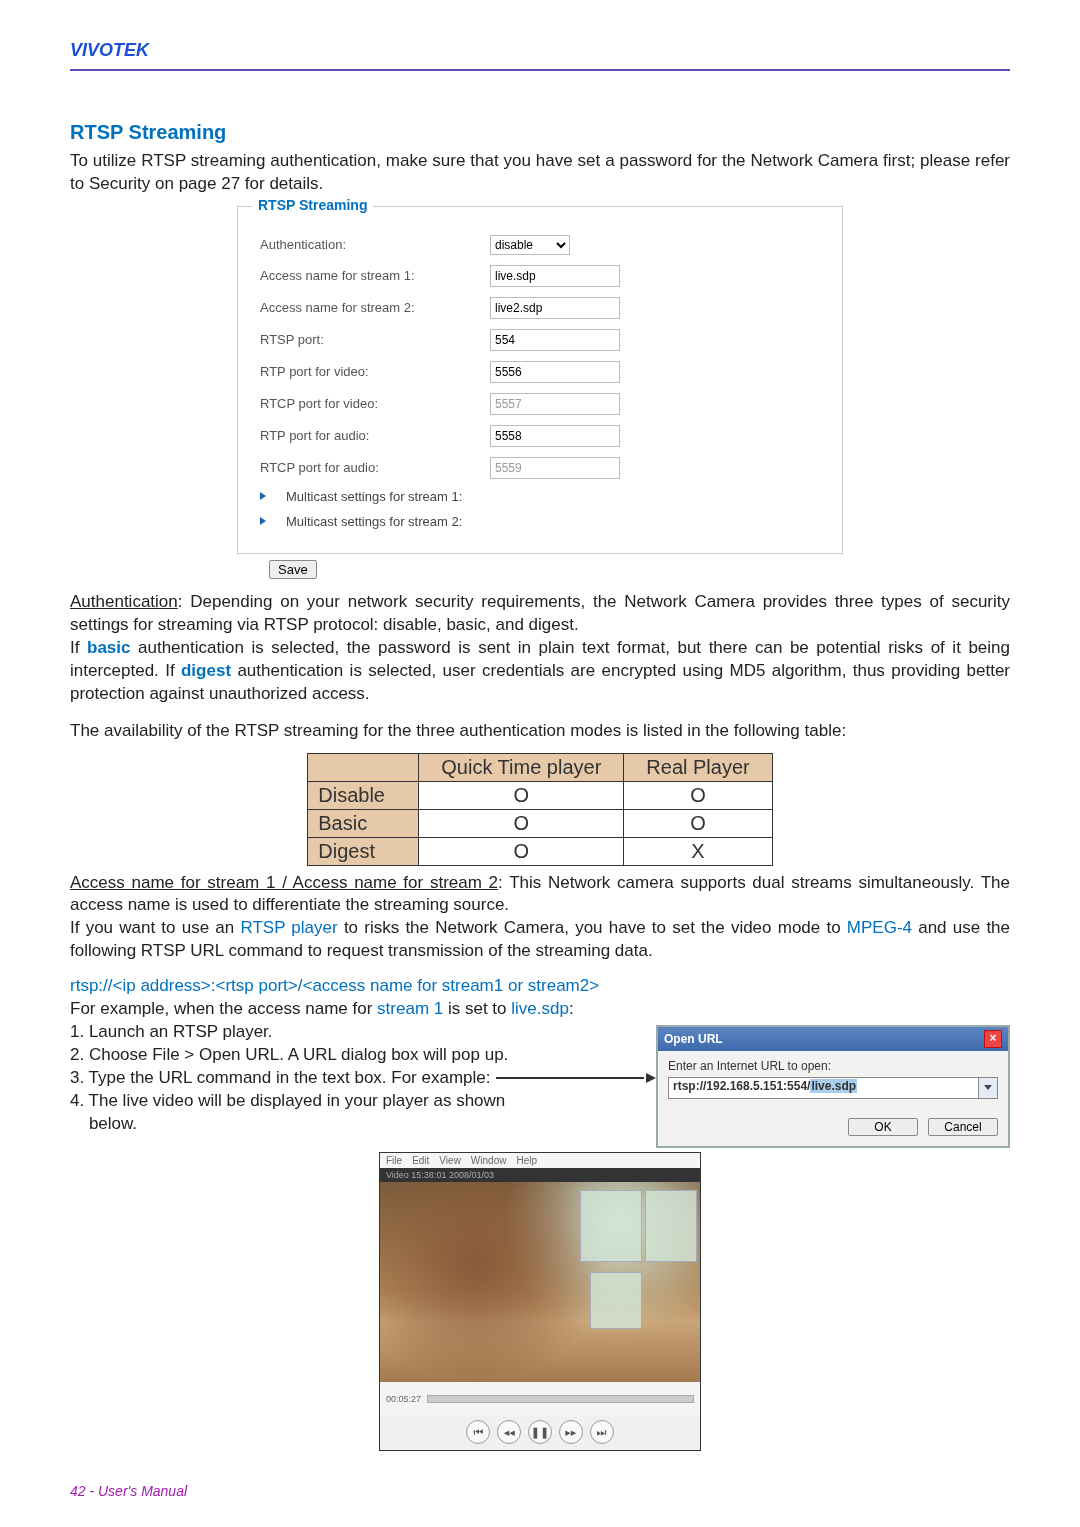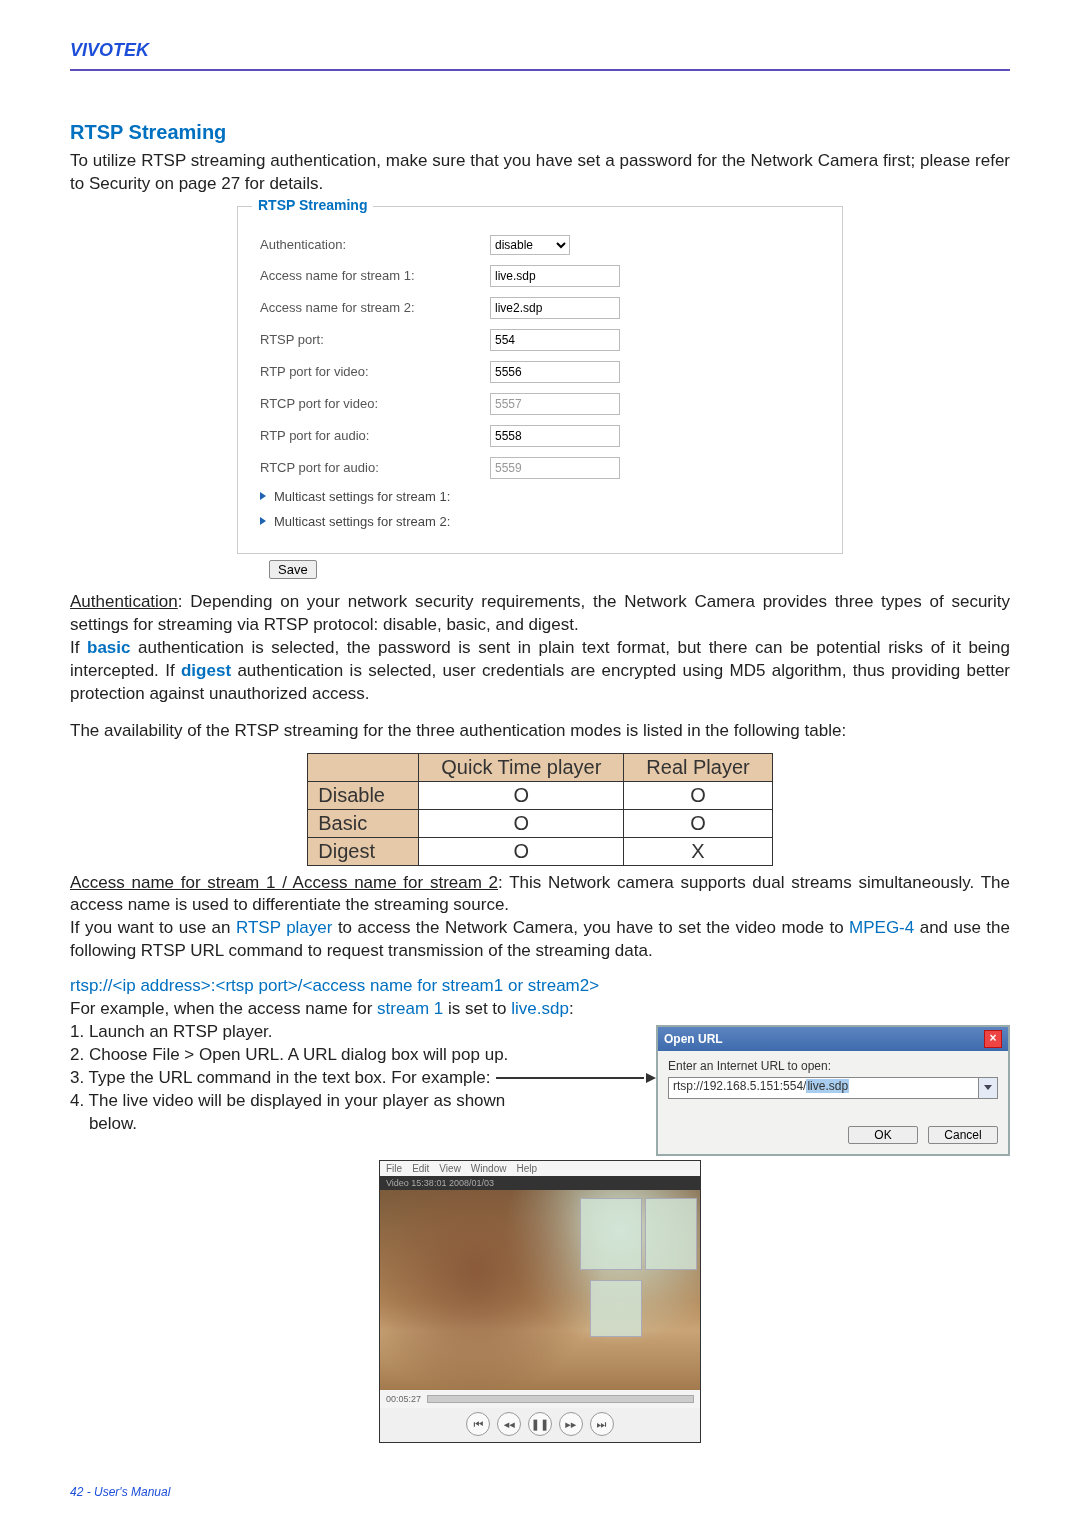--- a/index.html
+++ b/index.html
@@ -88,21 +88,21 @@
   .cfg-select {
     width: 80px;
     height: 20px;
     border: 1px solid #bbb;
     font-size: 12px;
     background: #fff;
   }
   .expander {
     display: flex;
     align-items: center;
-    gap: 8px;
+    gap: 20px;
     margin: 10px 0;
     font-size: 13px;
     color: #444;
   }
   .expander .chev {
     width: 0; height: 0;
     border-left: 6px solid #1e63b0;
     border-top: 4px solid transparent;
     border-bottom: 4px solid transparent;
   }
@@ -192,21 +192,22 @@
     line-height: 14px;
     font-size: 12px;
   }
   .dialog-body {
     padding: 8px 10px 10px 10px;
     background: #f2f2f0;
   }
   .dialog-label { margin-bottom: 4px; color:#333; }
   .dialog-input {
     display:flex;
-    margin-bottom: 27px;
+    margin-bottom: 19px;
+    font-weight: bold;
   }
   .dialog-input .dd {
     width: 18px; height:20px;
     border:1px solid #888;
     border-left:0;
     background:#e4eaf6;
     position:relative;
   }
   .dialog-input .dd:after {
     content:"";
@@ -285,34 +286,34 @@
     align-items:center;
     justify-content:center;
     margin:0 2px;
     font-size:11px;
     color:#555;
     background:#fafafa;
   }
   .player-prog {
     display:flex;
     align-items:center;
-    padding:4px 6px;
+    padding:12px 6px;
     gap:6px;
     background:#f4f4f4;
     font-size:9px;
     color:#666;
   }
   .player-prog .bar { flex:1;height:6px;background:#ccc;border:1px solid #aaa; }
   .footer {
     position:absolute;
     bottom: 28px;
     left: 70px;
-    color:#1d4ed8;
+    color:#a21caf;
     font-style: italic;
-    font-size: 12px;
+    font-size: 14px;
   }
 </style>
 </head>
 <body>
 
 <div class="page">
   <div class="brand-bar">VIVOTEK</div>
   <div class="brand-rule"></div>
 
   <div class="section-title">RTSP Streaming</div>
@@ -412,21 +413,21 @@
           <td>X</td>
         </tr>
       </tbody>
     </table>
   </div>
 
   <div class="body">
     <span class="underline">Access name for stream 1 / Access name for stream 2</span><span>: This Network camera supports dual streams simultaneously. The access name is used to differentiate the streaming source.</span>
   </div>
   <div class="body">
-    <span>If you want to use an </span><span class="link">RTSP player</span><span> to access the Network Camera, you have to set the video mode to </span><span class="link">MPEG-4</span><span> and use the following RTSP URL command to request transmission of the streaming data.</span>
+    <span>If you want to use an </span><span class="link">RTSP player</span><span> to risks the Network Camera, you have to set the video mode to </span><span class="link">MPEG-4</span><span> and use the following RTSP URL command to request transmission of the streaming data.</span>
   </div>
 
   <div style="height:12px"></div>
   <div class="body"><span class="link">rtsp://&lt;ip address&gt;:&lt;rtsp port&gt;/&lt;access name for stream1 or stream2&gt;</span></div>
   <div class="body">
     <span>For example, when the access name for </span><span class="link">stream 1</span><span> is set to </span><span class="link">live.sdp</span><span>:</span>
   </div>
 
   <div class="dialog-area">
     <div style="flex:1">

